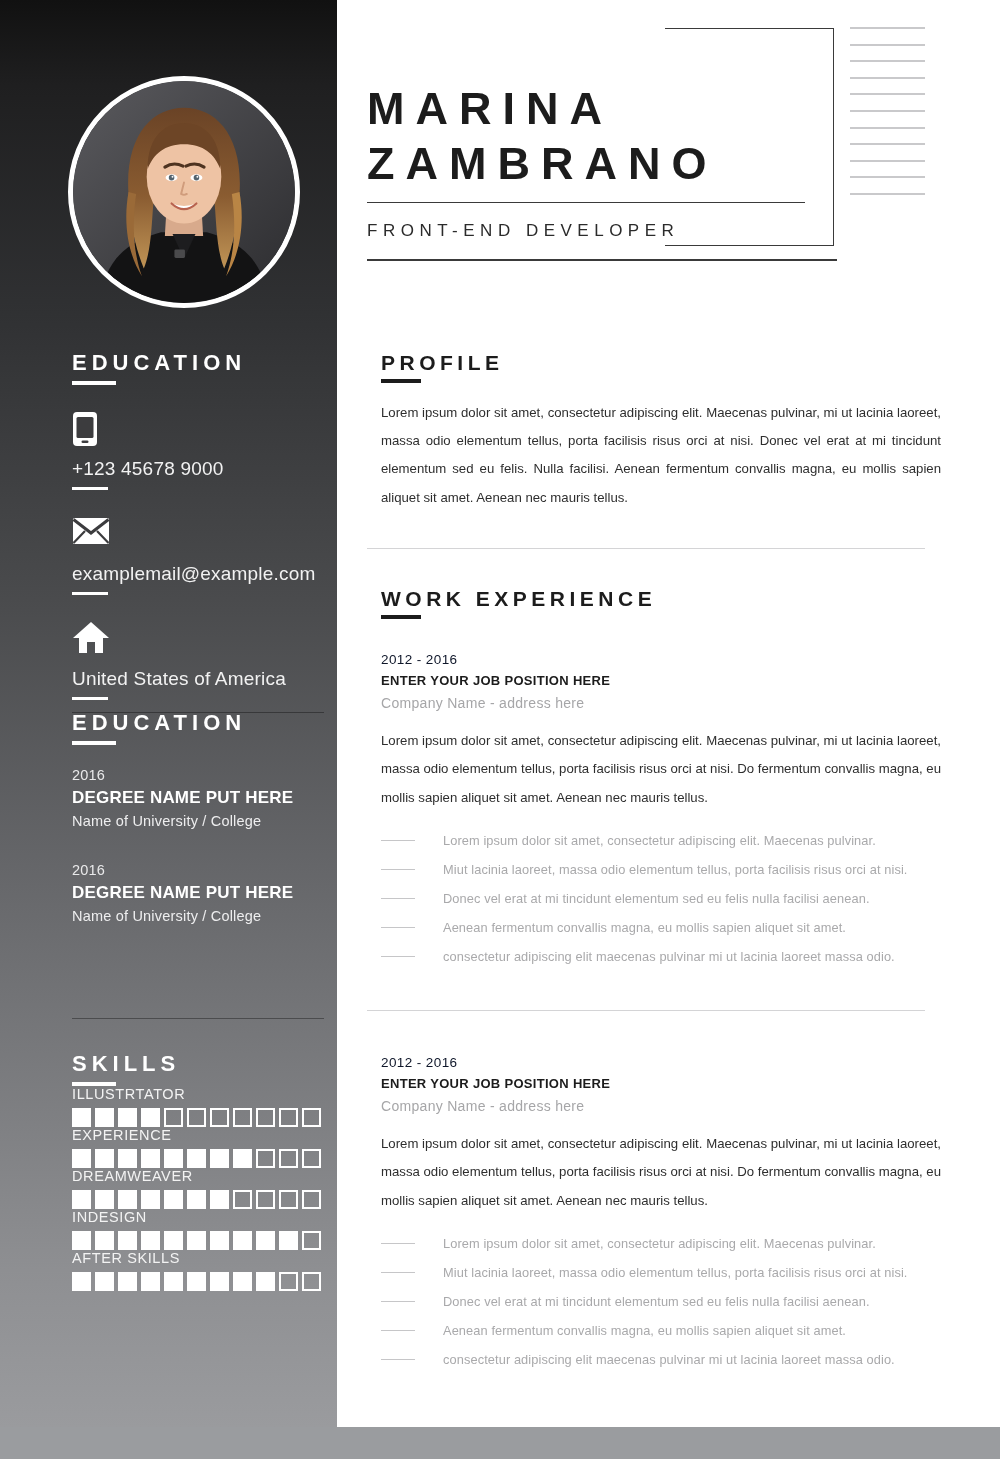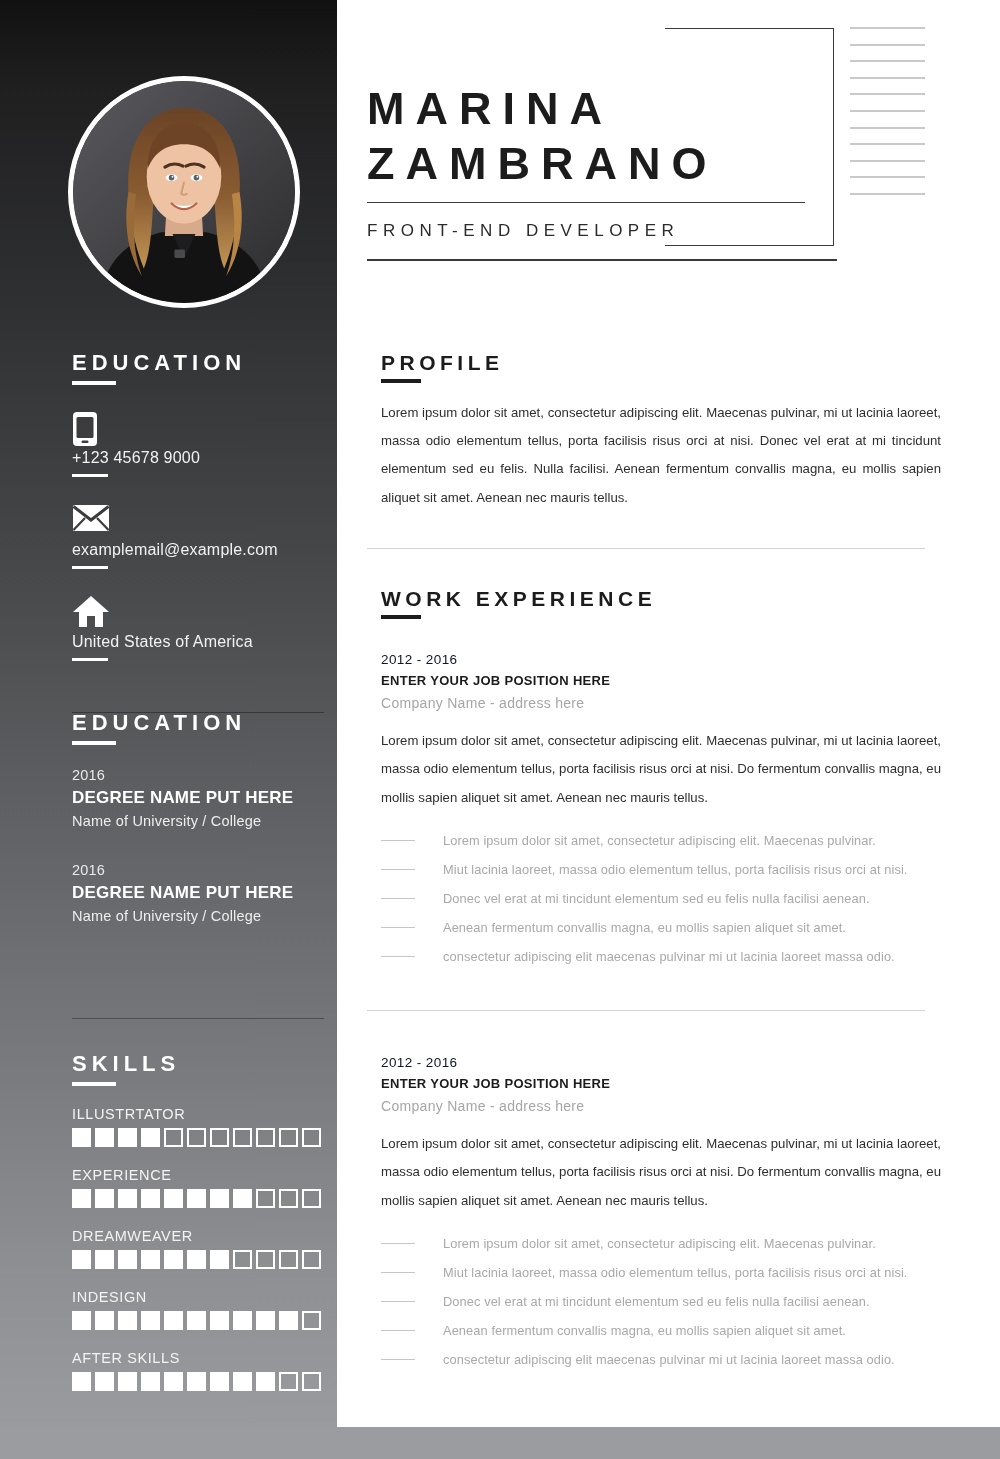--- a/index.html
+++ b/index.html
@@ -62,22 +62,23 @@
     height: 4px;
     background: #ffffff;
     margin-top: 7px;
   }
 
   
   .contact-item { margin-top: 26px; }
   .contact-icon { display: block; height: 38px; }
   .contact-icon svg { display: block; }
   .contact-text {
-    font-size: 16px;
+    font-size: 19px;
     color: #f2f2f2;
+    margin-top: 9px;
     letter-spacing: 0.2px;
   }
   .contact-rule {
     width: 36px;
     height: 3px;
     background: #ffffff;
     margin-top: 7px;
   }
 
   .sb-divider {
@@ -103,21 +104,21 @@
     letter-spacing: 0.2px;
   }
   .edu-school {
     font-size: 14.5px;
     color: #eeeeef;
     margin-top: 5px;
     letter-spacing: 0.2px;
   }
 
   
-  .skill-item { margin-top: 20px; }
+  .skill-item { }
   .skill-name {
     font-size: 14.5px;
     color: #f3f3f3;
     letter-spacing: 0.6px;
     margin-bottom: 6px;
   }
   .skill-squares { display: flex; gap: 4px; }
   .sq {
     width: 19px;
     height: 19px;

